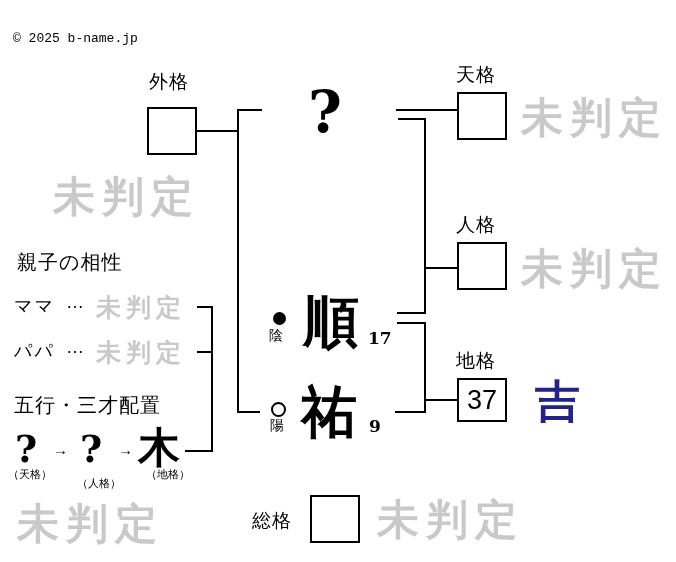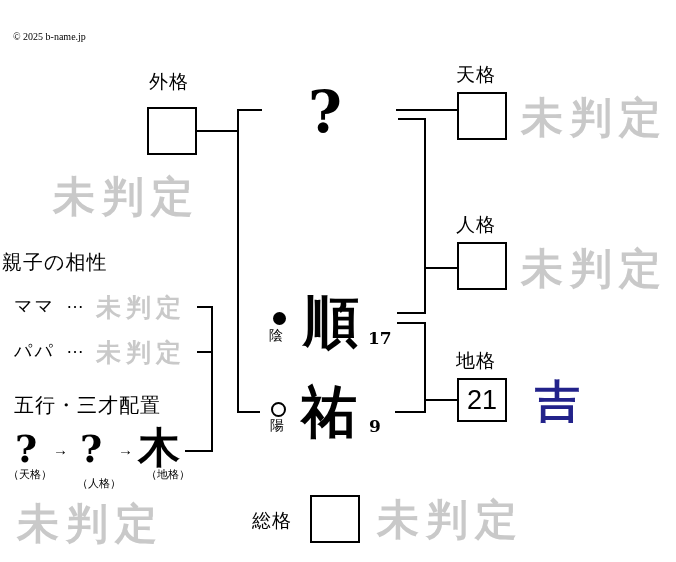--- a/index.html
+++ b/index.html
@@ -29,21 +29,21 @@
   .yang-dot{position:absolute;width:11px;height:11px;border-radius:50%;border:2px solid #000;background:#fff;}
   .yinyang-label{position:absolute;font-size:14px;line-height:1;}
   .section-heading{position:absolute;font-size:20px;letter-spacing:1px;}
   .row-label{position:absolute;font-size:18px;letter-spacing:2px;}
   .row-dots{position:absolute;font-size:18px;}
   .gogyo-el{position:absolute;font-family:"DejaVu Serif",serif;font-weight:bold;
     font-size:38px;line-height:1;}
   .gogyo-arrow{position:absolute;font-size:15px;line-height:1;}
   .gogyo-caption{position:absolute;font-size:11px;letter-spacing:0px;white-space:nowrap;}
   .hdr-title{position:absolute;left:13px;top:8px;font-size:16px;letter-spacing:1px;}
-  .hdr-copy{position:absolute;left:13px;top:31px;font-size:10px;font-family:Liberation Serif, serif;}
+  .hdr-copy{position:absolute;left:13px;top:31px;font-size:13px;font-family:Liberation Mono, monospace;}
 </style>
 </head>
 <body>
 
 <div id="canvas">
 
   <div class="hdr-copy">© 2025 b-name.jp</div>
 
   <div class="hline" style="left:197px;top:130px;width:41px;"></div>
   <div class="vline" style="left:237px;top:109px;height:304px;"></div>
@@ -80,21 +80,21 @@
   <div class="wm" style="left:521px;top:97px;">未判定</div>
 
   <div class="kaku-label" style="left:456px;top:212px;">人格</div>
   <div class="kaku-box" style="left:457px;top:242px;">
     <span class="kaku-value"></span>
   </div>
   <div class="wm" style="left:521px;top:248px;">未判定</div>
 
   <div class="kaku-label" style="left:456px;top:348px;">地格</div>
   <div class="kaku-box" style="left:457px;top:378px;height:40px;">
-    <span class="kaku-value">21</span>
+    <span class="kaku-value">37</span>
   </div>
   <div class="result-good" style="left:535px;top:379px;">吉</div>
 
   <div class="kaku-label" style="left:252px;top:489px;margin-top:19px;">総格</div>
   <div class="kaku-box" style="left:310px;top:495px;">
     <span class="kaku-value"></span>
   </div>
   <div class="wm" style="left:377px;top:499px;">未判定</div>
 
   <div class="q-mark" style="left:308px;top:83px;">?</div>
@@ -102,21 +102,21 @@
   <div class="yin-dot" style="left:273px;top:312px;"></div>
   <div class="yinyang-label" style="left:269px;top:328px;">陰</div>
   <div class="name-char" style="left:303px;top:293px;">順</div>
   <div class="strokes" style="left:368px;top:330px;">17</div>
 
   <div class="yang-dot" style="left:271px;top:402px;"></div>
   <div class="yinyang-label" style="left:270px;top:418px;">陽</div>
   <div class="name-char" style="left:301px;top:383px;">祐</div>
   <div class="strokes" style="left:369px;top:418px;">9</div>
 
-  <div class="section-heading" style="left:2px;top:249px;">親子の相性</div>
+  <div class="section-heading" style="left:17px;top:249px;">親子の相性</div>
 
   <div class="row-label" style="left:14px;top:294px;">ママ</div>
   <div class="row-dots" style="left:66px;top:292px;">…</div>
   <div class="wm-small" style="left:96px;top:295px;">未判定</div>
 
   <div class="row-label" style="left:14px;top:339px;">パパ</div>
   <div class="row-dots" style="left:66px;top:337px;">…</div>
   <div class="wm-small" style="left:96px;top:340px;">未判定</div>
 
   <div class="section-heading" style="left:14px;top:392px;">五行・三才配置</div>

